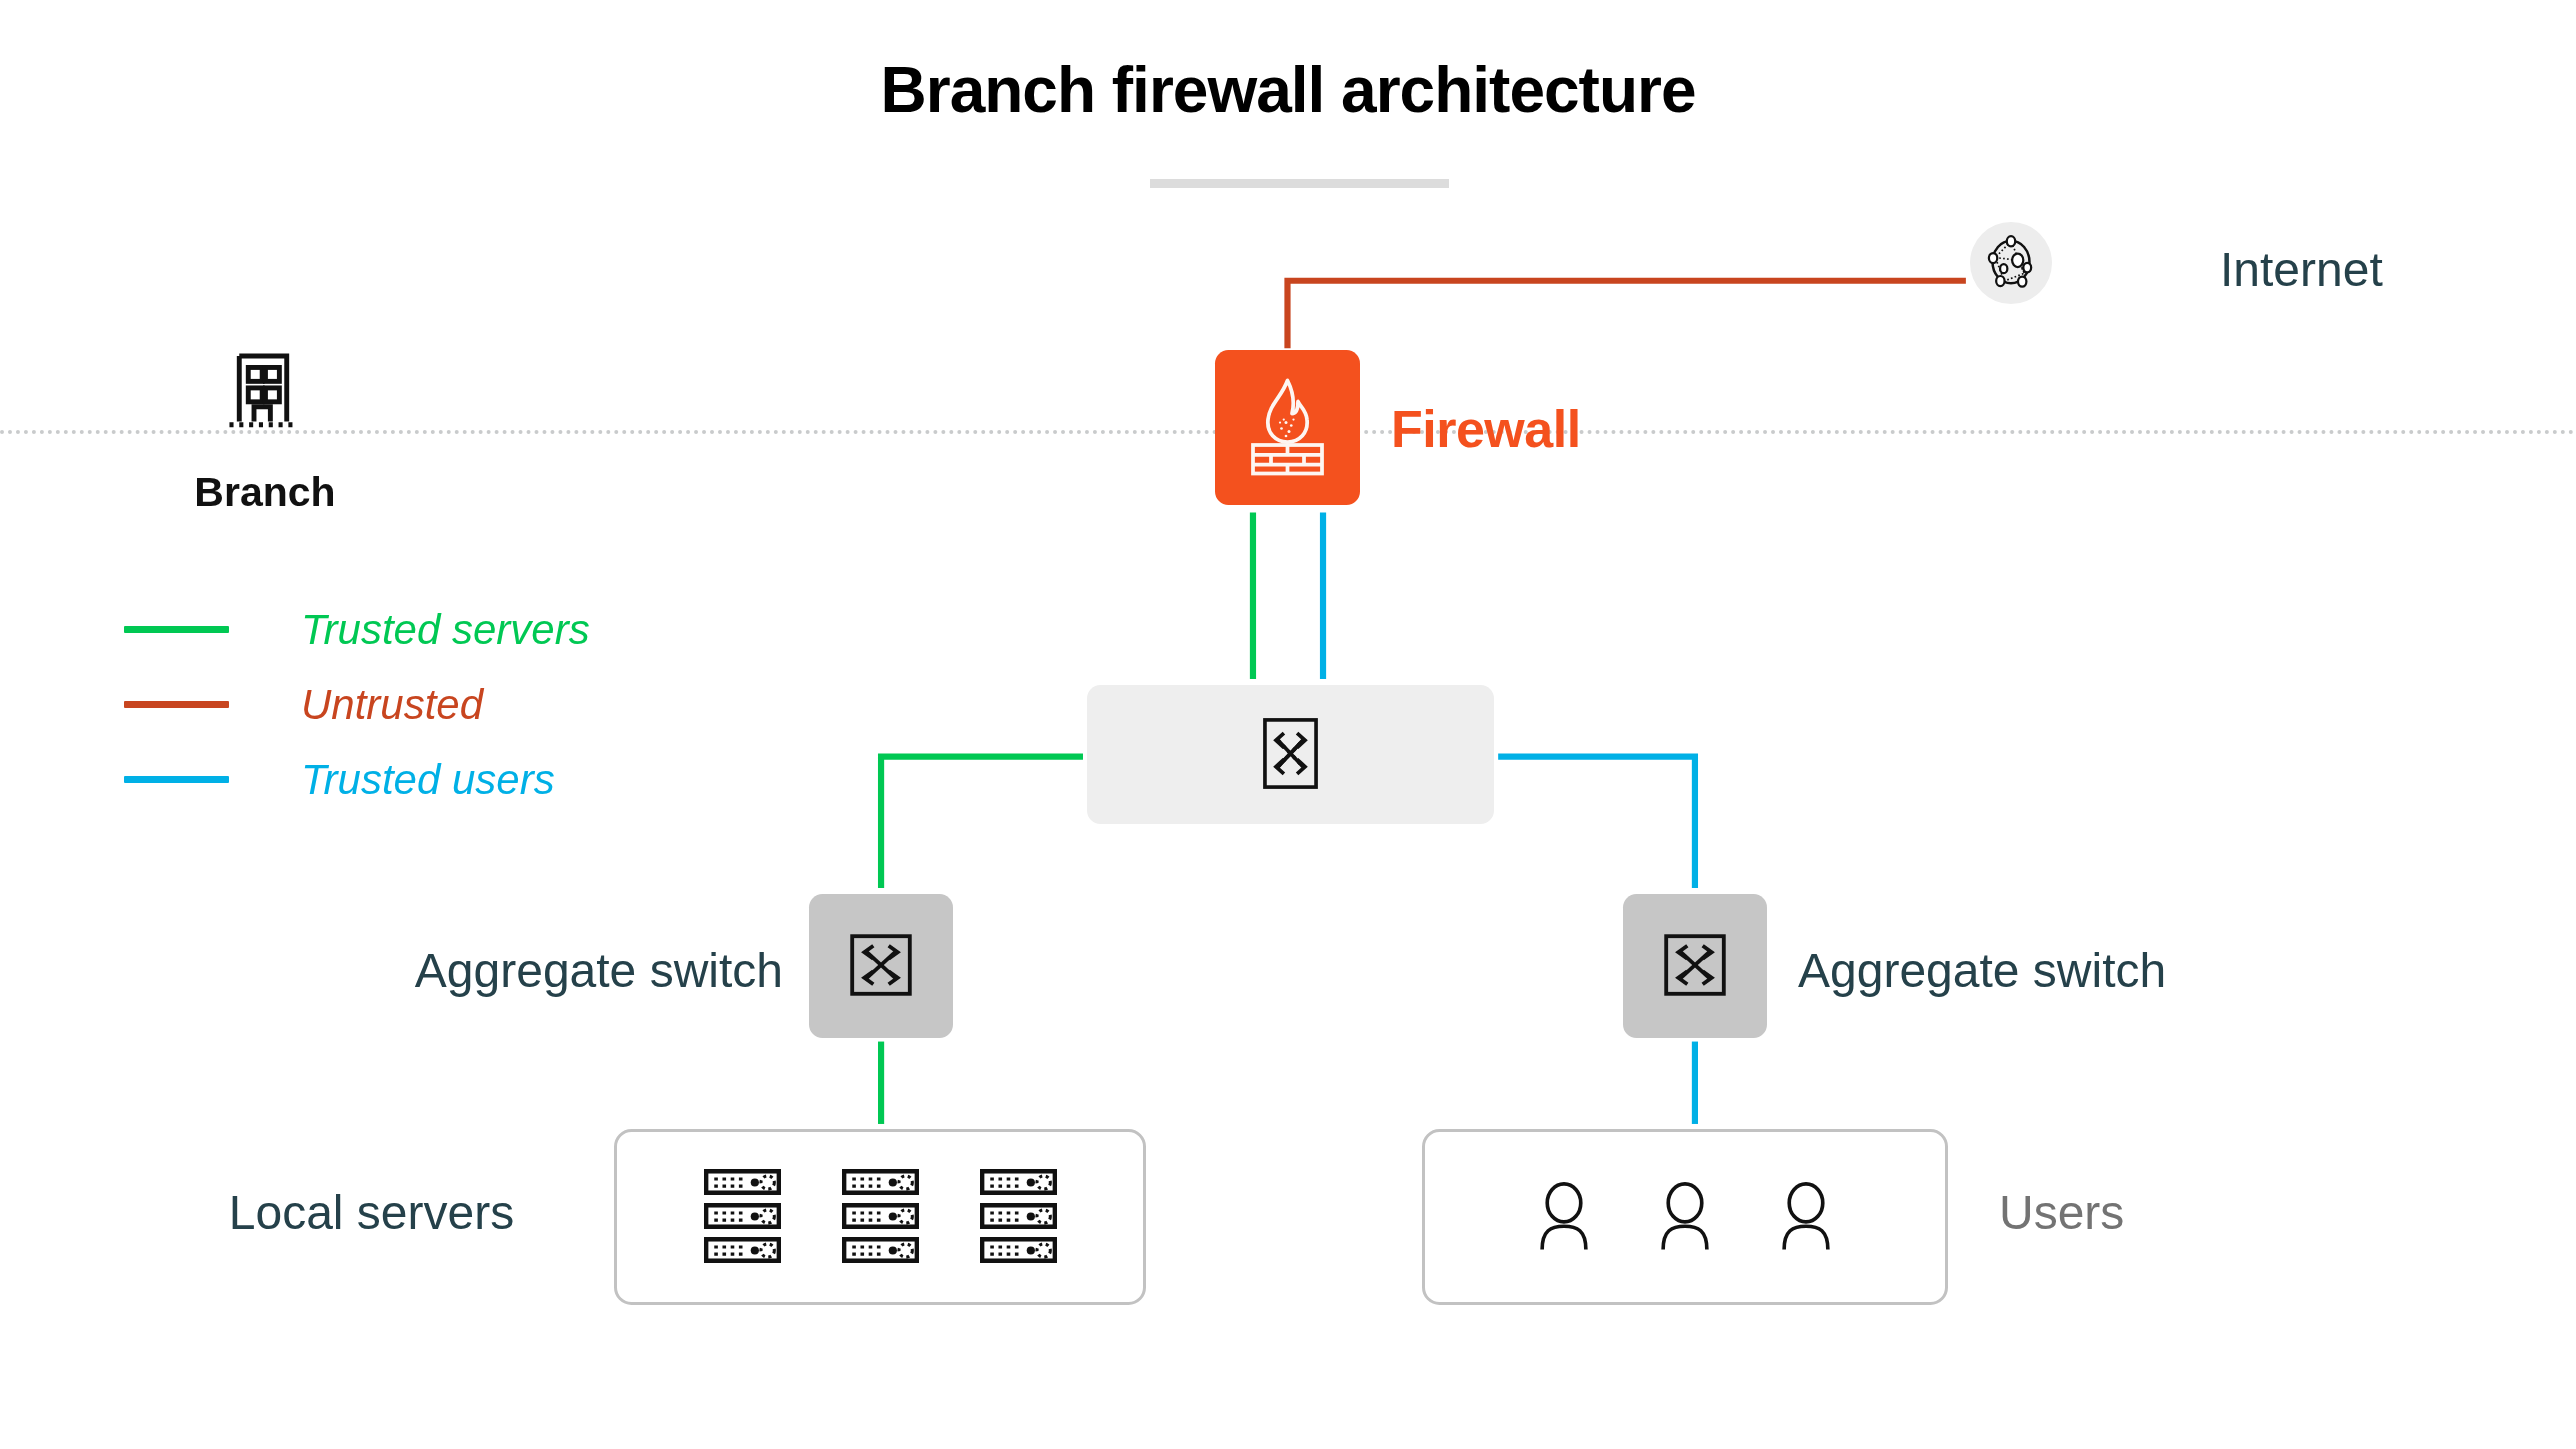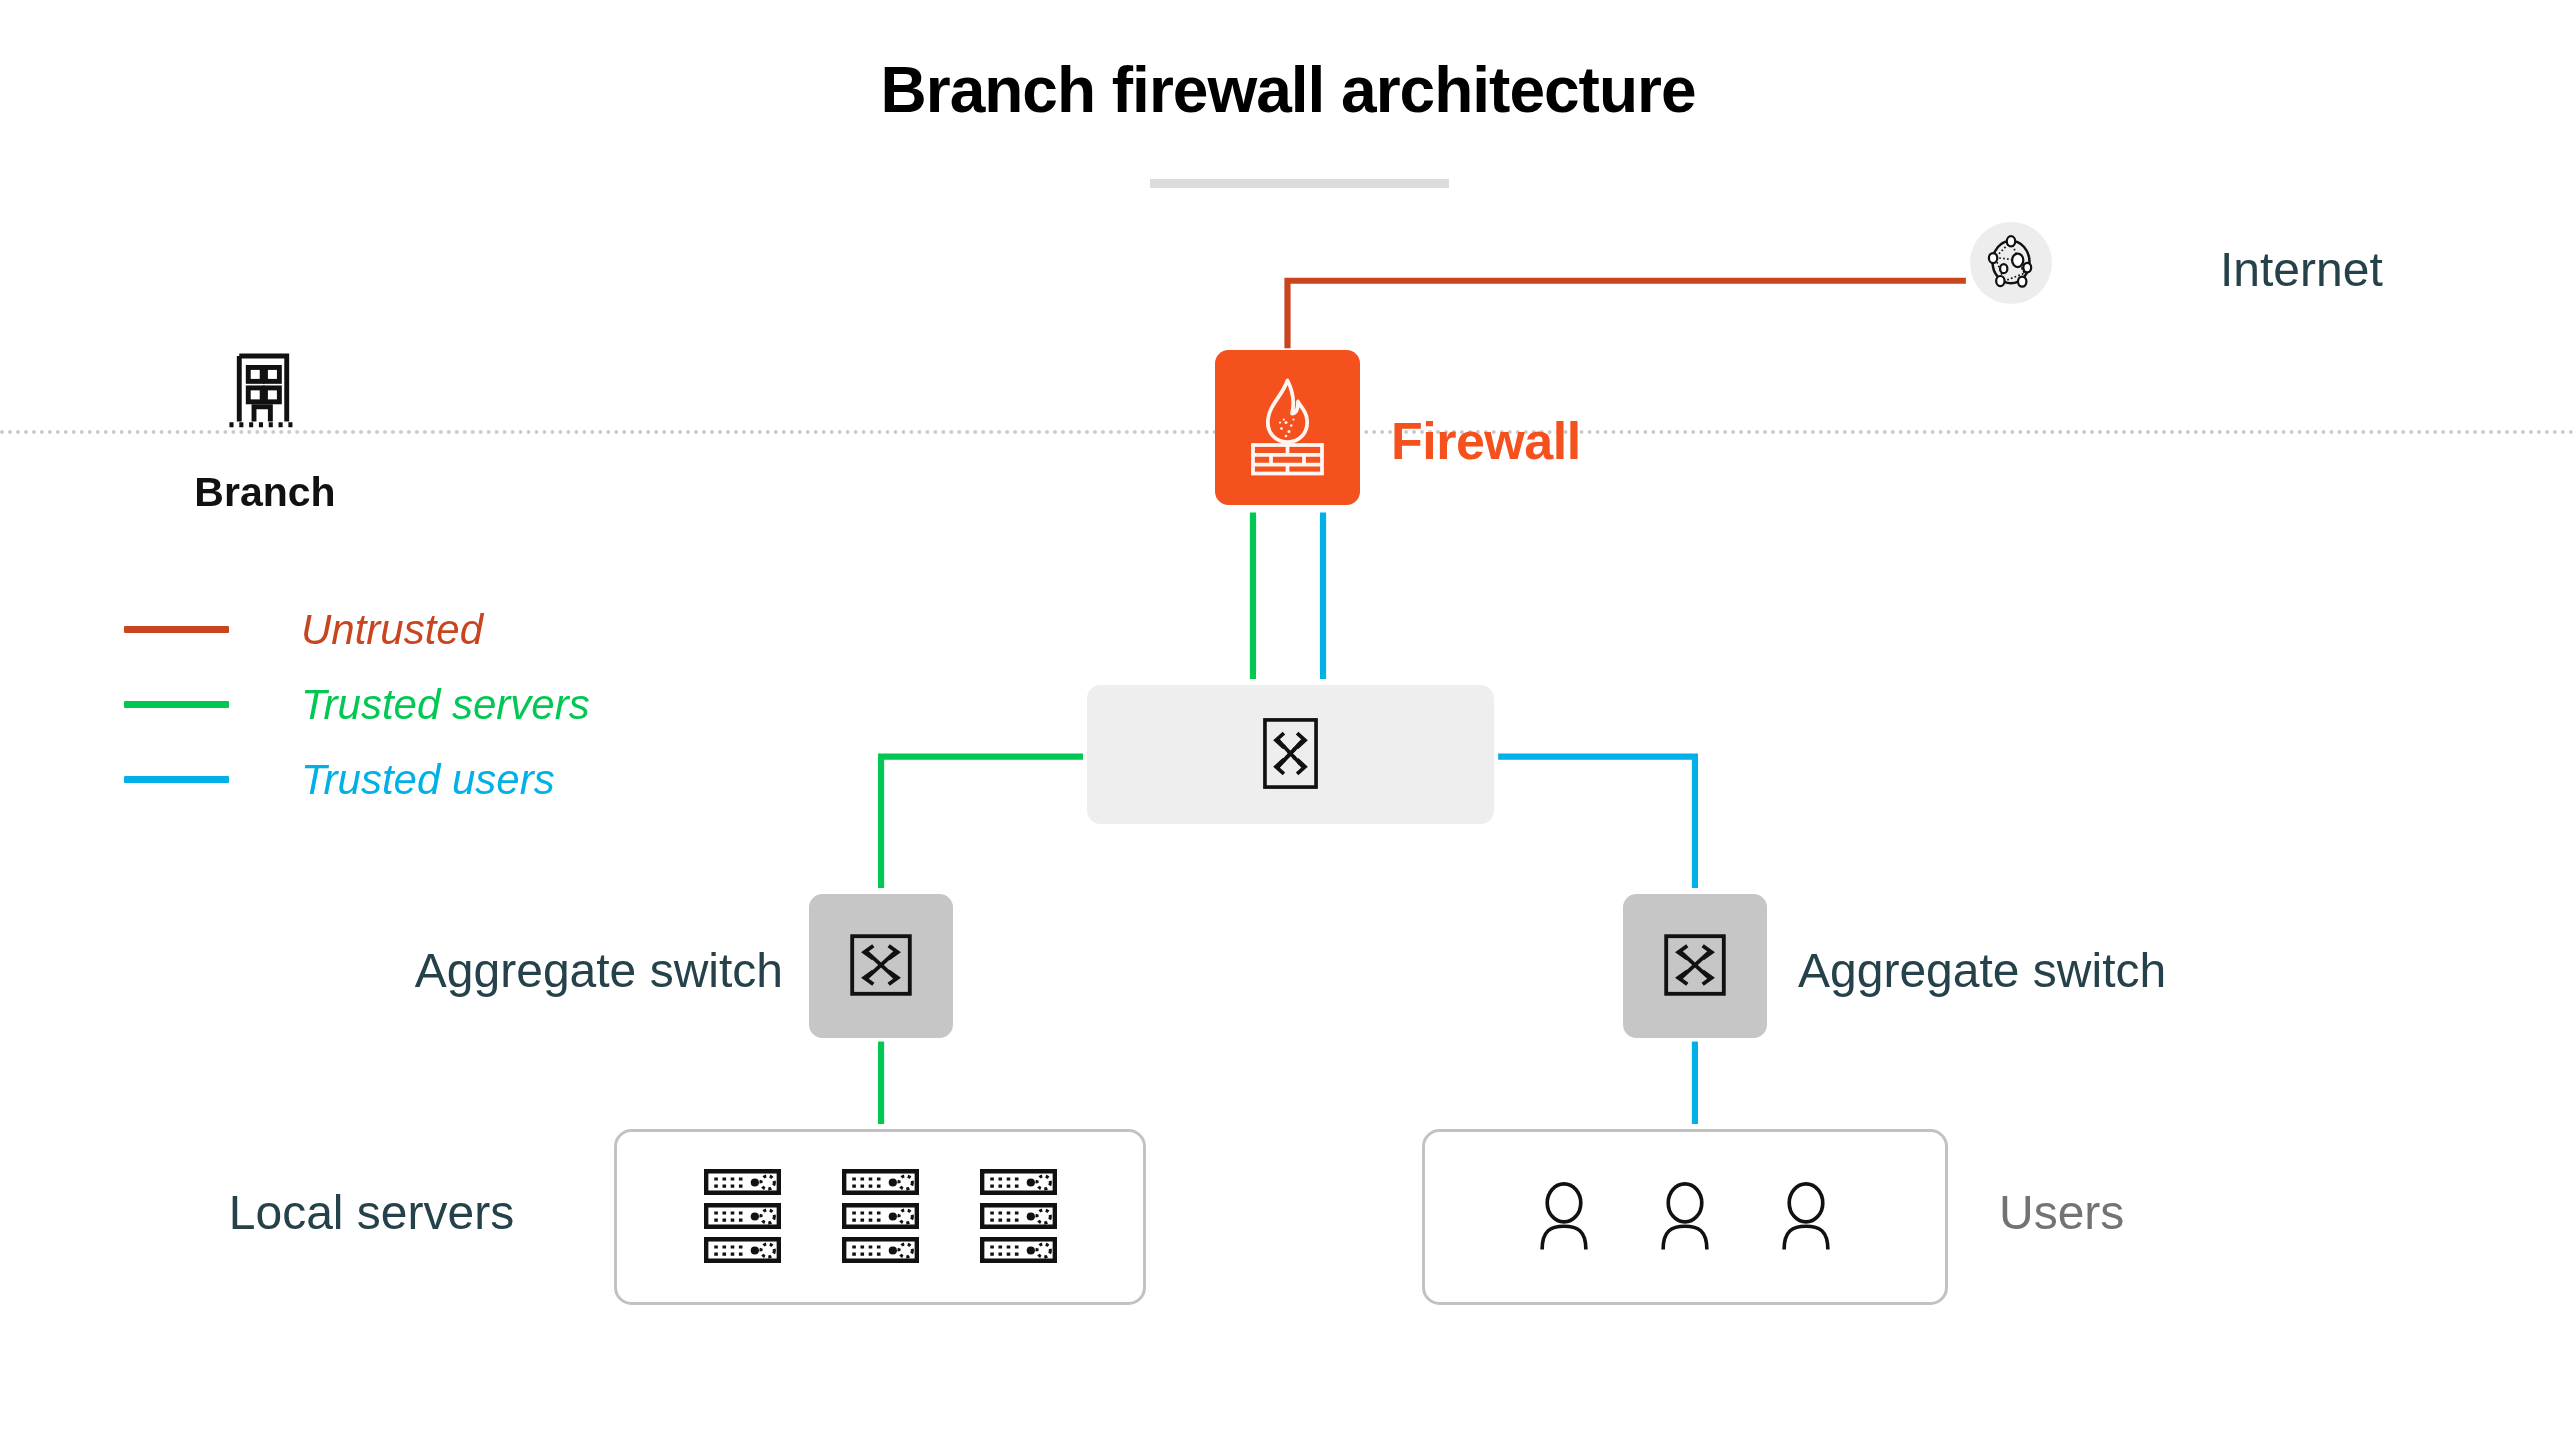--- a/index.html
+++ b/index.html
@@ -71,21 +71,20 @@
     justify-content: center;
   }
   #firewall-label {
     position: absolute;
     left: 1391px; top: 399px;
     font-size: 52px;
     font-weight: 700;
     color: #f4511e;
     letter-spacing: -0.5px;
     white-space: nowrap;
-    margin-top: 12px;
   }
 
   #internet-circle {
     left: 1970px; top: 222px;
     width: 82px; height: 82px;
     background: #ededed;
     border-radius: 50%;
     display: flex;
     align-items: center;
     justify-content: center;
@@ -504,26 +503,26 @@
       <svg width="60" height="70" viewBox="0 0 80 96" xmlns="http://www.w3.org/2000/svg">
         <ellipse cx="40" cy="30" rx="23" ry="26" fill="none" stroke="#111" stroke-width="5"></ellipse>
         <path d="M 10 94 C 10 68 22 62 40 62 C 58 62 70 68 70 94" fill="none" stroke="#111" stroke-width="5"></path>
       </svg>
     </span>
   </div>
   <div id="users-label">Users</div>
 
   <div id="legend">
     <div class="legend-row">
+      <span class="legend-swatch" style="background:#00c853"></span>
+      <span class="legend-text" style="color:#00c853">Trusted servers</span>
+    </div>
+    <div class="legend-row">
       <span class="legend-swatch" style="background:#c8451f"></span>
       <span class="legend-text" style="color:#c8451f">Untrusted</span>
-    </div>
-    <div class="legend-row">
-      <span class="legend-swatch" style="background:#00c853"></span>
-      <span class="legend-text" style="color:#00c853">Trusted servers</span>
     </div>
     <div class="legend-row">
       <span class="legend-swatch" style="background:#00b0e6"></span>
       <span class="legend-text" style="color:#00b0e6">Trusted users</span>
     </div>
   </div>
 
 </div>
 
 

